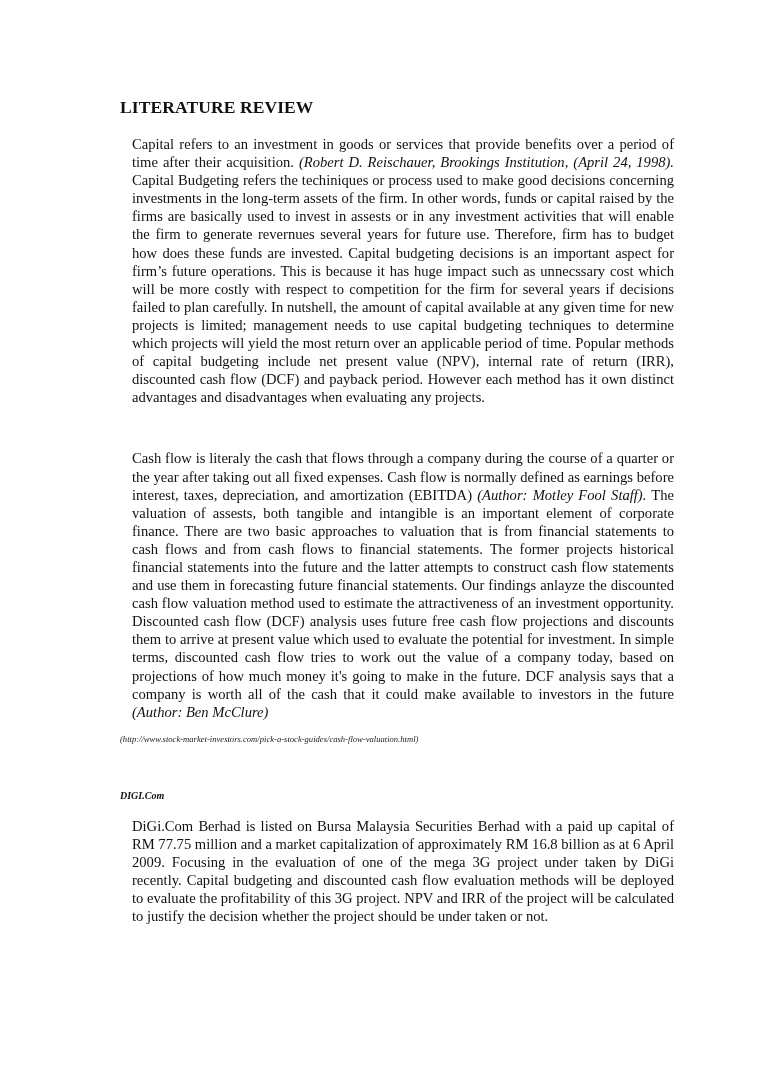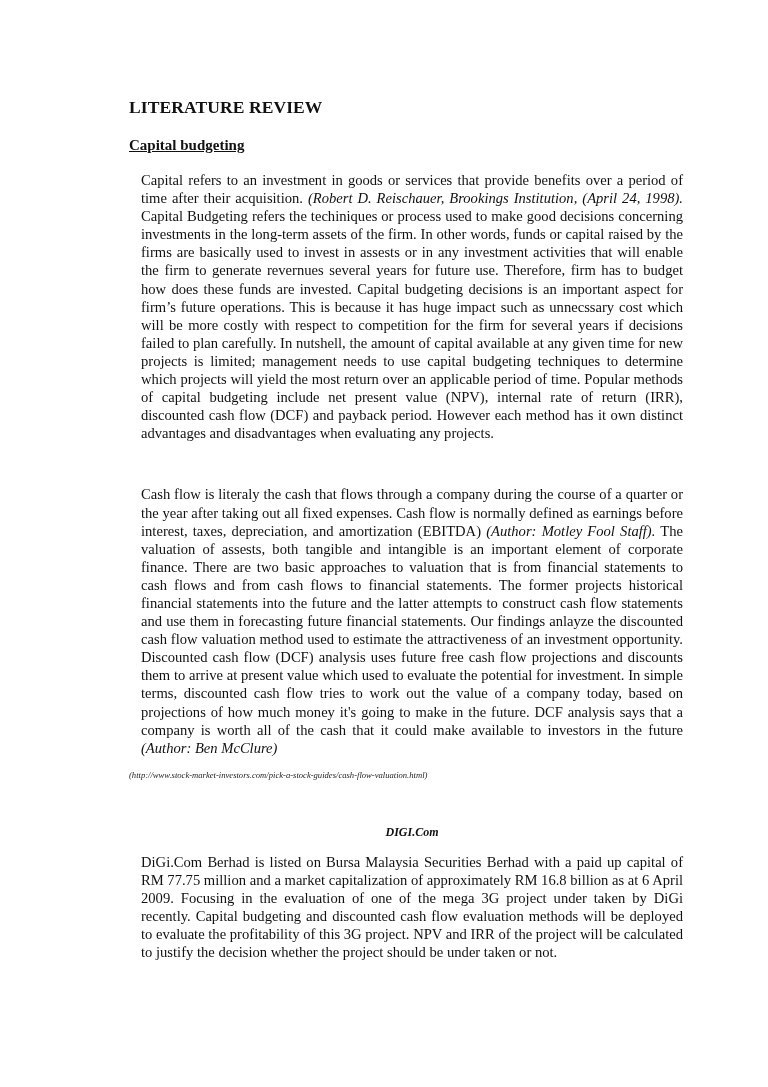--- a/index.html
+++ b/index.html
@@ -10,21 +10,21 @@
     body {
       width: 768px;
       height: 1087px;
       position: relative;
       overflow: hidden;
       font-family: "Liberation Serif", "DejaVu Serif", serif;
       color: #111111;
     }
     .page {
       position: absolute;
-      left: 129px;
+      left: 120px;
       top: 96px;
       width: 566px;
       font-family: Liberation Serif, serif;
     }
     .doc-title {
       font-weight: bold;
       font-size: 17.5px;
       margin: 0 0 17px 0;
       line-height: 22px;
       letter-spacing: 0.1px;
@@ -32,24 +32,23 @@
     .section-heading {
       font-weight: bold;
       font-size: 15px;
       text-decoration: underline;
       margin: 0 0 16px 0;
       line-height: 20px;
     }
     .section-heading-italic {
       font-weight: bold;
       font-style: italic;
-      font-size: 12px;
+      font-size: 10px;
       margin: 0;
       line-height: 18px;
-      text-align: center;
     }
     .para {
       font-size: 14.6px;
       line-height: 18.1px;
       text-align: justify;
       margin: 12px;
     }
     .para em {
       font-style: italic;
     }
@@ -65,21 +64,20 @@
     .gap-cb { height: 19px; }
     .gap-digi { height: 42px; }
   </style>
 </head>
 <body>
 
 <div class="page">
   <h1 class="doc-title">LITERATURE REVIEW</h1>
 
   <section>
-    <h2 class="section-heading">Capital budgeting</h2>
     <p class="para"><span>Capital refers to an investment in goods or services that provide benefits over a period of time after their acquisition. </span><em>(Robert D. Reischauer, Brookings Institution, (April 24, 1998).</em><span> Capital Budgeting refers the techiniques or process used to make good decisions concerning investments in the long-term assets of the firm. In other words, funds or capital raised by the firms are basically used to invest in assests or in any investment activities that will enable the firm to generate revernues several years for future use. Therefore, firm has to budget how does these funds are invested. Capital budgeting decisions is an important aspect for firm’s future operations. This is because it has huge impact such as unnecssary cost which will be more costly with respect to competition for the firm for several years if decisions failed to plan carefully. In nutshell, the amount of capital available at any given time for new projects is limited; management needs to use capital budgeting techniques to determine which projects will yield the most return over an applicable period of time. Popular methods of capital budgeting include net present value (NPV), internal rate of return (IRR), discounted cash flow (DCF) and payback period. However each method has it own distinct advantages and disadvantages when evaluating any projects.</span></p>
   </section>
 
   <div class="gap-cb"></div>
 
   <section>
     <p class="para"><span>Cash flow is literaly the cash that flows through a company during the course of a quarter or the year after taking out all fixed expenses. Cash flow is normally defined as earnings before interest, taxes, depreciation, and amortization (EBITDA) </span><em>(Author: Motley Fool Staff).</em><span> The valuation of assests, both tangible and intangible is an important element of corporate finance.  There are two basic approaches to valuation that is from financial statements to cash flows and from cash flows to financial statements. The former projects historical financial statements into the future and the latter attempts to construct cash flow statements and use them in forecasting future financial statements. Our findings anlayze the discounted cash flow valuation method used to estimate the attractiveness of an investment opportunity. Discounted cash flow (DCF) analysis uses future free cash flow projections and discounts them to arrive at present value which used to evaluate the potential for investment. In simple terms, discounted cash flow tries to work out the value of a company today, based on projections of how much money it's going to make in the future. DCF analysis says that a company is worth all of the cash that it could make available to investors in the future </span><em>(Author: Ben McClure)</em></p>
     <div class="source italic">(http://www.stock-market-investors.com/pick-a-stock-guides/cash-flow-valuation.html)</div>
   </section>
 

